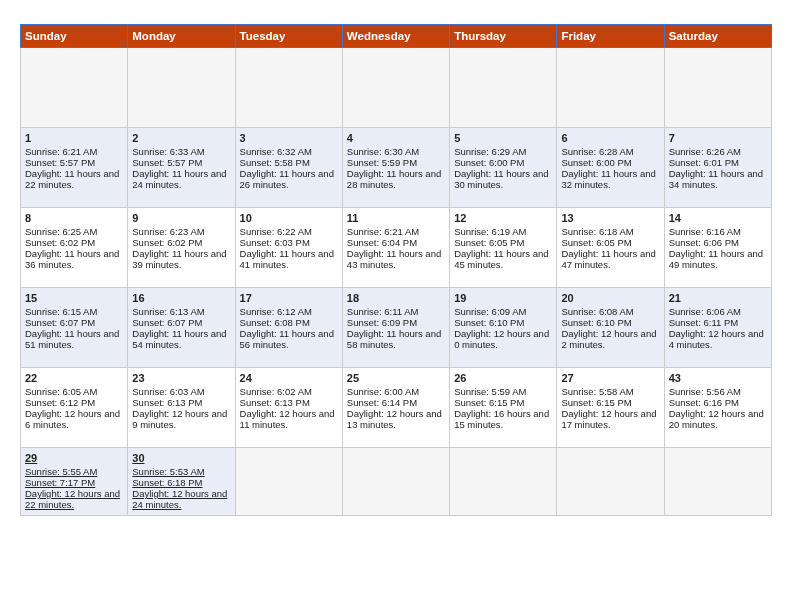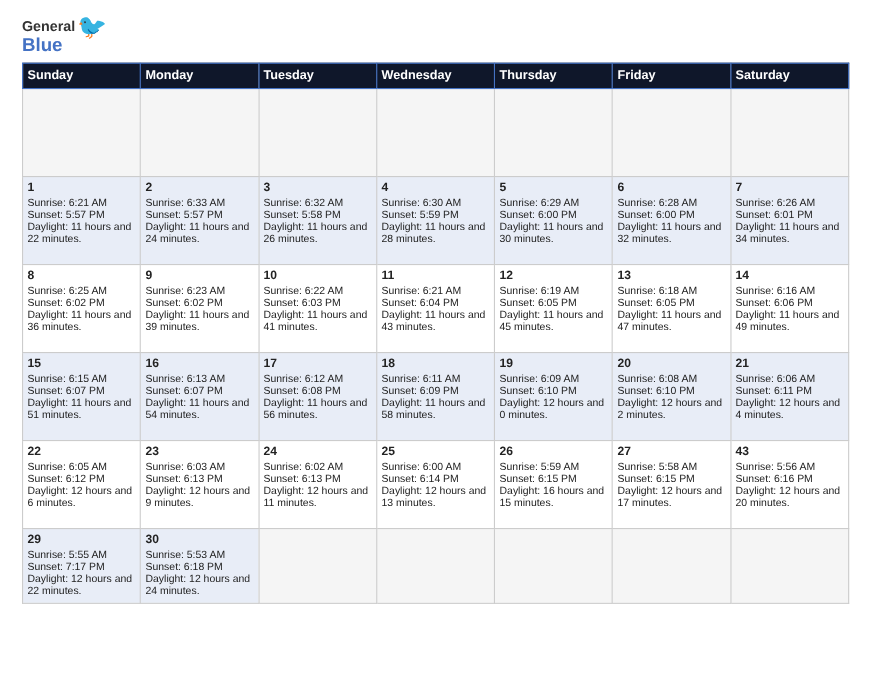--- a/index.html
+++ b/index.html
@@ -44,21 +44,21 @@
       font-size: 14px;
       font-weight: normal;
       color: #444;
     }
     table {
       width: 100%;
       border-collapse: collapse;
       table-layout: fixed;
     }
     thead tr th {
-      background: #0f172a;
+      background: #c2410c;
       color: #fff;
       font-size: 11.5px;
       font-weight: bold;
       padding: 5px 4px;
       border: 1px solid #4472c4;
       text-align: left;
     }
     tbody tr td {
       border: 1px solid #ccc;
       vertical-align: top;
@@ -77,35 +77,28 @@
       font-size: 11px;
       font-weight: bold;
       display: block;
       margin-bottom: 2px;
     }
     .empty-cell {
       background: #f5f5f5 !important;
     }
     .last-row td {
       height: 68px;
+      text-decoration: underline;
     }
   </style>
 </head>
 <body>
 
 <div class="page">
   <div class="header">
-    <div class="logo">
-      <div class="logo-row">
-        <div style="font-size:13px; font-weight:bold; color:#333; line-height:1.2;">
-          <span style="color:#333;">General</span><span style="color:#4472c4; font-size:22px; line-height:0; vertical-align:middle; margin-left:2px;">🐦</span>
-        </div>
-      </div>
-      <div style="font-size:17px; font-weight:bold; color:#4472c4; line-height:1;">Blue</div>
-    </div>
   </div>
 
   <table>
     <thead>
       <tr>
         <th>Sunday</th>
         <th>Monday</th>
         <th>Tuesday</th>
         <th>Wednesday</th>
         <th>Thursday</th>

